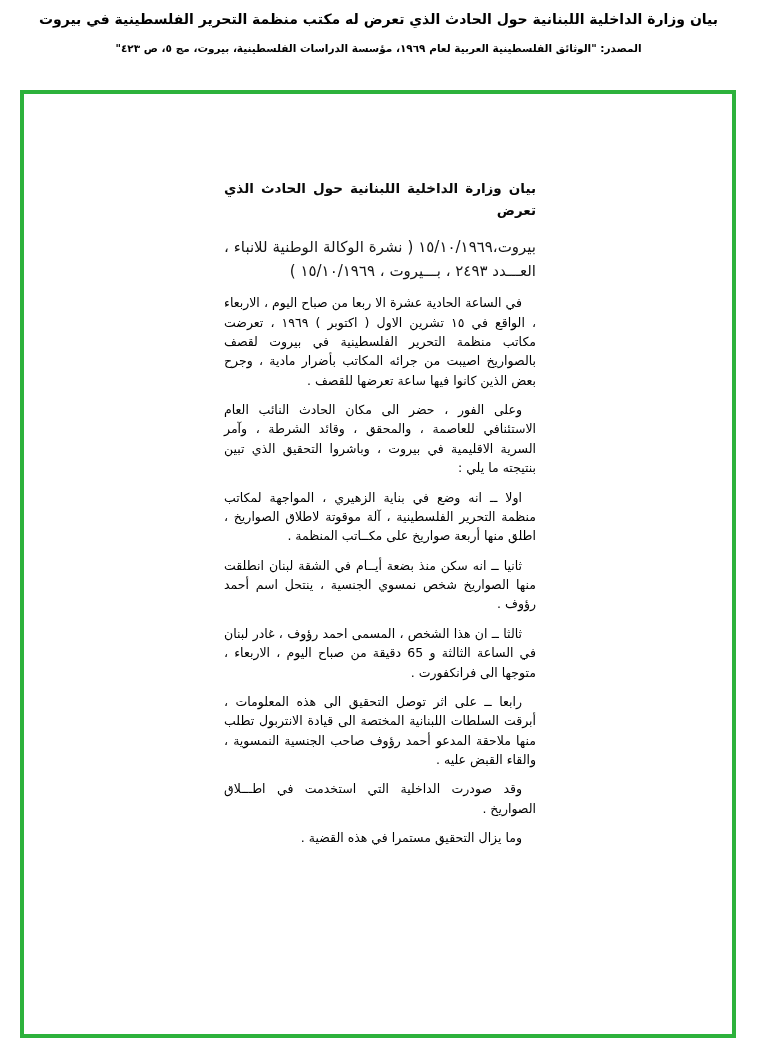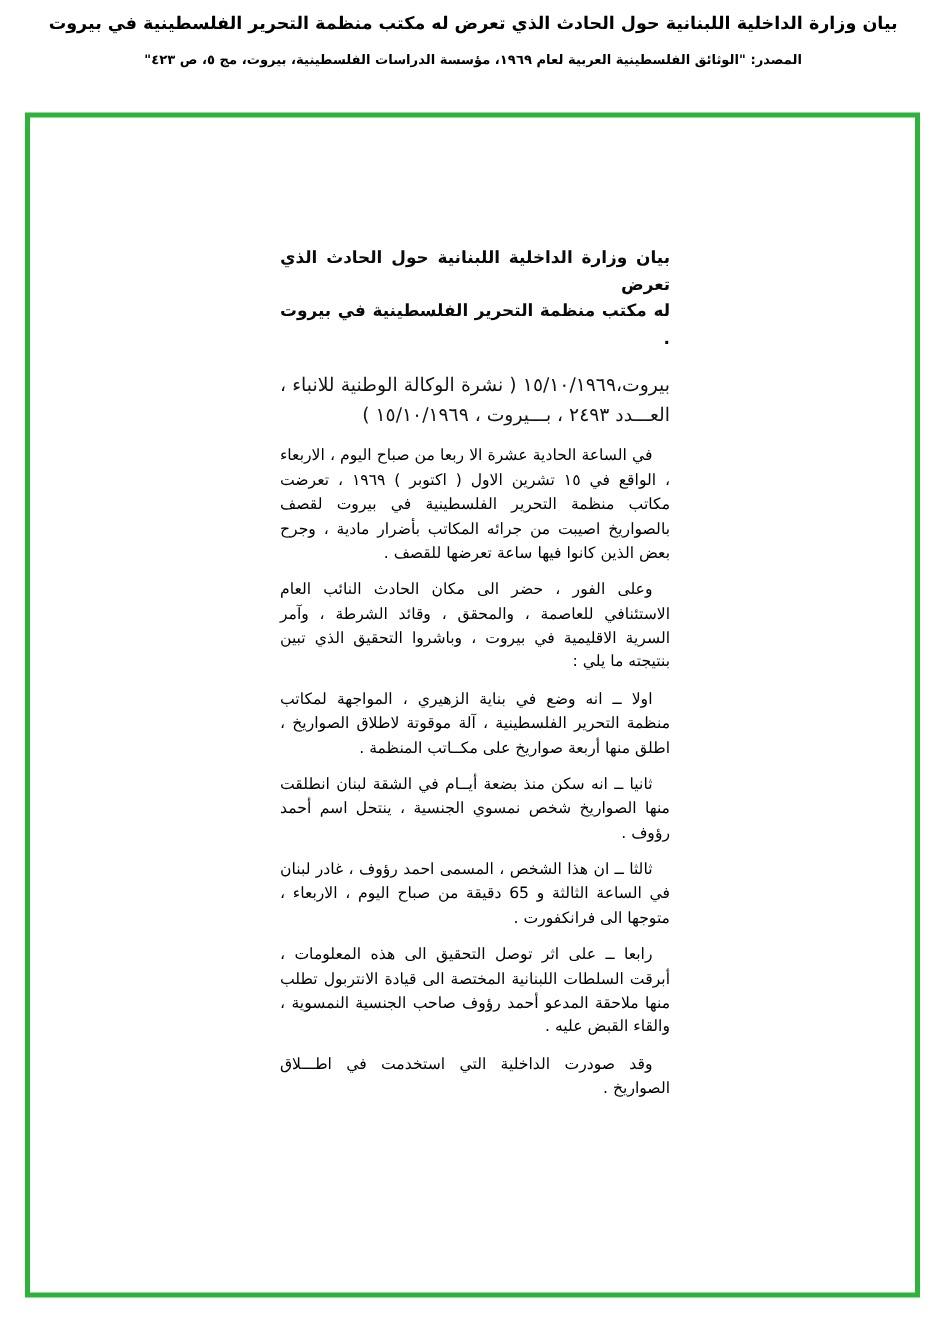--- a/index.html
+++ b/index.html
@@ -33,21 +33,21 @@
     position: absolute;
     left: 20px;
     top: 90px;
     width: 716px;
     height: 948px;
     border: 4px solid #2db23c;
     background: #ffffff;
   }
   .doc-page {
     position: absolute;
-    top: 102px;
+    top: 84px;
     right: 196px;
     width: 312px;
     direction: rtl;
   }
   .doc-title {
     font-weight: bold;
     font-size: 13.5px;
     line-height: 1.6;
     text-align: justify;
     color: #0a0a0a;
@@ -75,29 +75,29 @@
 <header class="top-header">
   <div class="main-title">بيان وزارة الداخلية اللبنانية حول الحادث الذي تعرض له مكتب منظمة التحرير الفلسطينية في بيروت</div>
   <div class="source-line">المصدر: "الوثائق الفلسطينية العربية لعام ١٩٦٩، مؤسسة الدراسات الفلسطينية، بيروت، مج ٥، ص ٤٢٣"</div>
 </header>
 
 <div class="green-frame">
   <article class="doc-page">
 
     <h1 class="doc-title">
       <span class="t-line">بيان وزارة الداخلية اللبنانية حول الحادث الذي تعرض</span>
-      <span class="t-line">له مكتب منظمة التحرير الفلسطينية في بيروت .</span>
     </h1>
 
     <p class="dateline">بيروت،١٥/١٠/١٩٦٩ ( نشرة الوكالة الوطنية للانباء ، العـــدد ٢٤٩٣ ، بـــيروت ، ١٥/١٠/١٩٦٩ )</p>
 
     <div class="doc-body">
       <p>في الساعة الحادية عشرة الا ربعا من صباح اليوم ، الاربعاء ، الواقع في ١٥ تشرين الاول ( اكتوبر ) ١٩٦٩ ، تعرضت مكاتب منظمة التحرير الفلسطينية في بيروت لقصف بالصواريخ اصيبت من جرائه المكاتب بأضرار مادية ، وجرح بعض الذين كانوا فيها ساعة تعرضها للقصف .</p>
       <p>وعلى الفور ، حضر الى مكان الحادث النائب العام الاستئنافي للعاصمة ، والمحقق ، وقائد الشرطة ، وآمر السرية الاقليمية في بيروت ، وباشروا التحقيق الذي تبين بنتيجته ما يلي :</p>
       <p>اولا ــ انه وضع في بناية الزهيري ، المواجهة لمكاتب منظمة التحرير الفلسطينية ، آلة موقوتة لاطلاق الصواريخ ، اطلق منها أربعة صواريخ على مكــاتب المنظمة .</p>
       <p>ثانيا ــ انه سكن منذ بضعة أيــام في الشقة لبنان انطلقت منها الصواريخ شخص نمسوي الجنسية ، ينتحل اسم أحمد رؤوف .</p>
       <p>ثالثا ــ ان هذا الشخص ، المسمى احمد رؤوف ، غادر لبنان في الساعة الثالثة و 65 دقيقة من صباح اليوم ، الاربعاء ، متوجها الى فرانكفورت .</p>
       <p>رابعا ــ على اثر توصل التحقيق الى هذه المعلومات ، أبرقت السلطات اللبنانية المختصة الى قيادة الانتربول تطلب منها ملاحقة المدعو أحمد رؤوف صاحب الجنسية النمسوية ، والقاء القبض عليه .</p>
       <p>وقد صودرت الداخلية التي استخدمت في اطـــلاق الصواريخ .</p>
+      <p>وما يزال التحقيق مستمرا في هذه القضية .</p>
     </div>
 
   </article>
 </div>
 
 </body></html>

